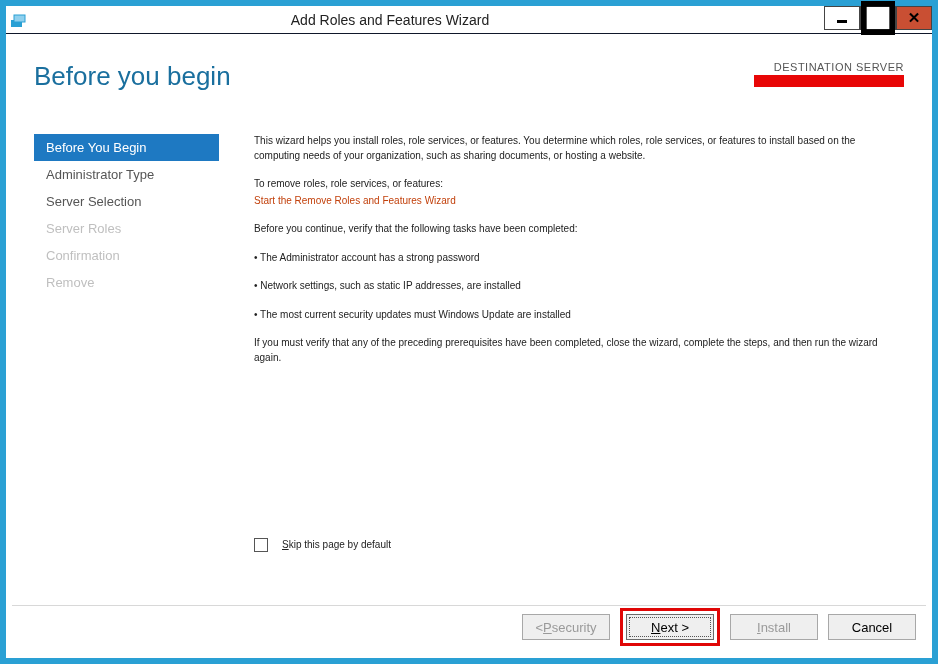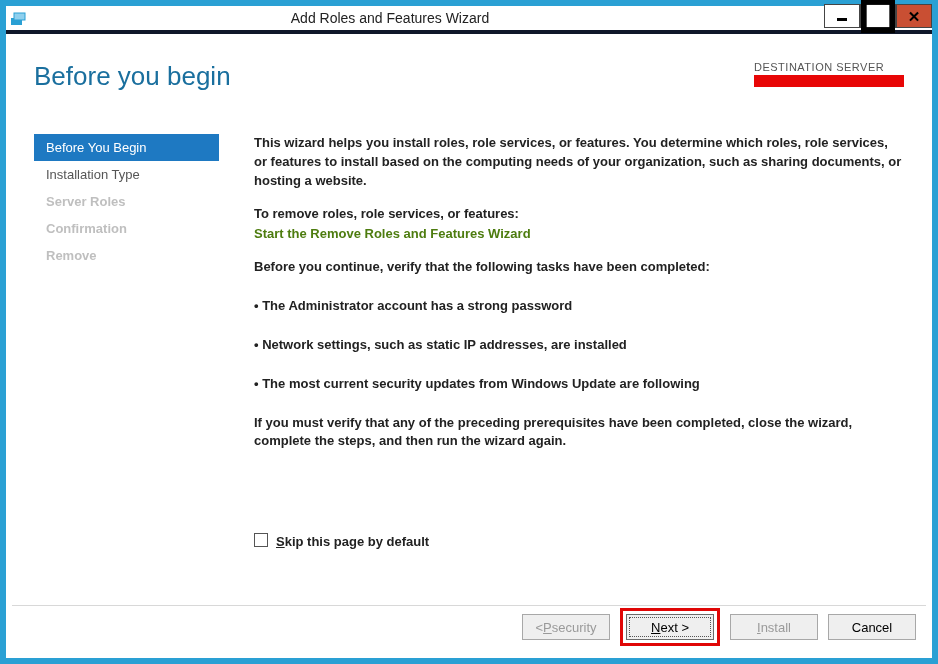--- a/index.html
+++ b/index.html
@@ -17,21 +17,21 @@
     border-bottom-width: 6px;
     position: relative;
     background: #fff;
   }
   
   .titlebar {
     position: absolute;
     left: 0; right: 0; top: 0;
     height: 28px;
     background: #fff;
-    border-bottom: 4px solid #0f172a;
+    border-bottom: 1px solid #0f172a;
     display: flex;
     align-items: center;
   }
   .sysicon {
     width: 16px; height: 16px; margin-left: 4px;
   }
   .title-text {
     flex: 1;
     text-align: center;
     font-size: 14px;
@@ -64,21 +64,21 @@
     top: 55px;
     display: flex;
     justify-content: space-between;
     align-items: flex-start;
   }
   .heading {
     font-size: 26px;
     font-weight: 300;
     color: #1a6f9e;
   }
-  .dest-wrap { }
+  .dest-wrap { text-align: right; }
   .dest-label {
     font-size: 11px;
     color: #555;
     letter-spacing: 0.5px;
   }
   .redact {
     width: 150px; height: 12px;
     background: #e80606;
     margin-top: 2px;
     margin-left: auto;
@@ -95,43 +95,41 @@
     font-size: 13px;
     color: #555;
     cursor: default;
   }
   .nav-item.selected {
     background: #1e79c2;
     color: #fff;
   }
   .nav-item.disabled {
     color: #bfbfbf;
-    font-weight: bold;
   }
 
   
   .content {
     position: absolute;
     left: 248px; right: 28px;
     top: 128px; bottom: 100px;
-    font-size: 13px;
+    font-size: 10px;
     color: #222;
     line-height: 1.45;
-    font-weight: bold;
   }
   .content p { margin: 0 0 14px 0; }
-  .link { color: #4d7c0f; }
+  .link { color: #c2410c; }
   .bullets { margin: 0 0 14px 0; padding: 0; list-style: none; }
   .bullets li::before { content: "• "; }
-  .bullets li { margin: 20px 0; }
+  .bullets li { margin: 14px 0; }
 
   .skip-row {
     position: absolute;
     bottom: 6px; left: 0;
-    display: flex; align-items: flex-start; gap: 8px;
+    display: flex; align-items: flex-start; gap: 14px;
   }
   .chk {
     width: 14px; height: 14px;
     border: 1px solid #555;
     background: #fff;
   }
   .skip-label .ul { text-decoration: underline; }
 
   
   .footer-sep {
@@ -199,38 +197,39 @@
   <div class="header">
     <div class="heading">Before you begin</div>
     <div class="dest-wrap">
       <div class="dest-label">DESTINATION SERVER</div>
       <div class="redact"></div>
     </div>
   </div>
 
   <div class="nav">
     <div class="nav-item selected">Before You Begin</div>
-    <div class="nav-item">Installation Type</div>
+    <div class="nav-item">Administrator Type</div>
+    <div class="nav-item">Server Selection</div>
     <div class="nav-item disabled">Server Roles</div>
     <div class="nav-item disabled">Confirmation</div>
     <div class="nav-item disabled">Remove</div>
   </div>
 
   <div class="content">
     <p>This wizard helps you install roles, role services, or features. You determine which roles, role services, or features to install based on the computing needs of your organization, such as sharing documents, or hosting a website.</p>
 
     <p style="margin-bottom:2px">To remove roles, role services, or features:</p>
     <p><span class="link">Start the Remove Roles and Features Wizard</span></p>
 
     <p>Before you continue, verify that the following tasks have been completed:</p>
 
     <ul class="bullets">
       <li>The Administrator account has a strong password</li>
       <li>Network settings, such as static IP addresses, are installed</li>
-      <li>The most current security updates from Windows Update are following</li>
+      <li>The most current security updates must Windows Update are installed</li>
     </ul>
 
     <p>If you must verify that any of the preceding prerequisites have been completed, close the wizard, complete the steps, and then run the wizard again.</p>
 
     <div class="skip-row">
       <span class="chk"></span>
       <span class="skip-label"><span class="ul">S</span><span>kip this page by default</span></span>
     </div>
   </div>
 

